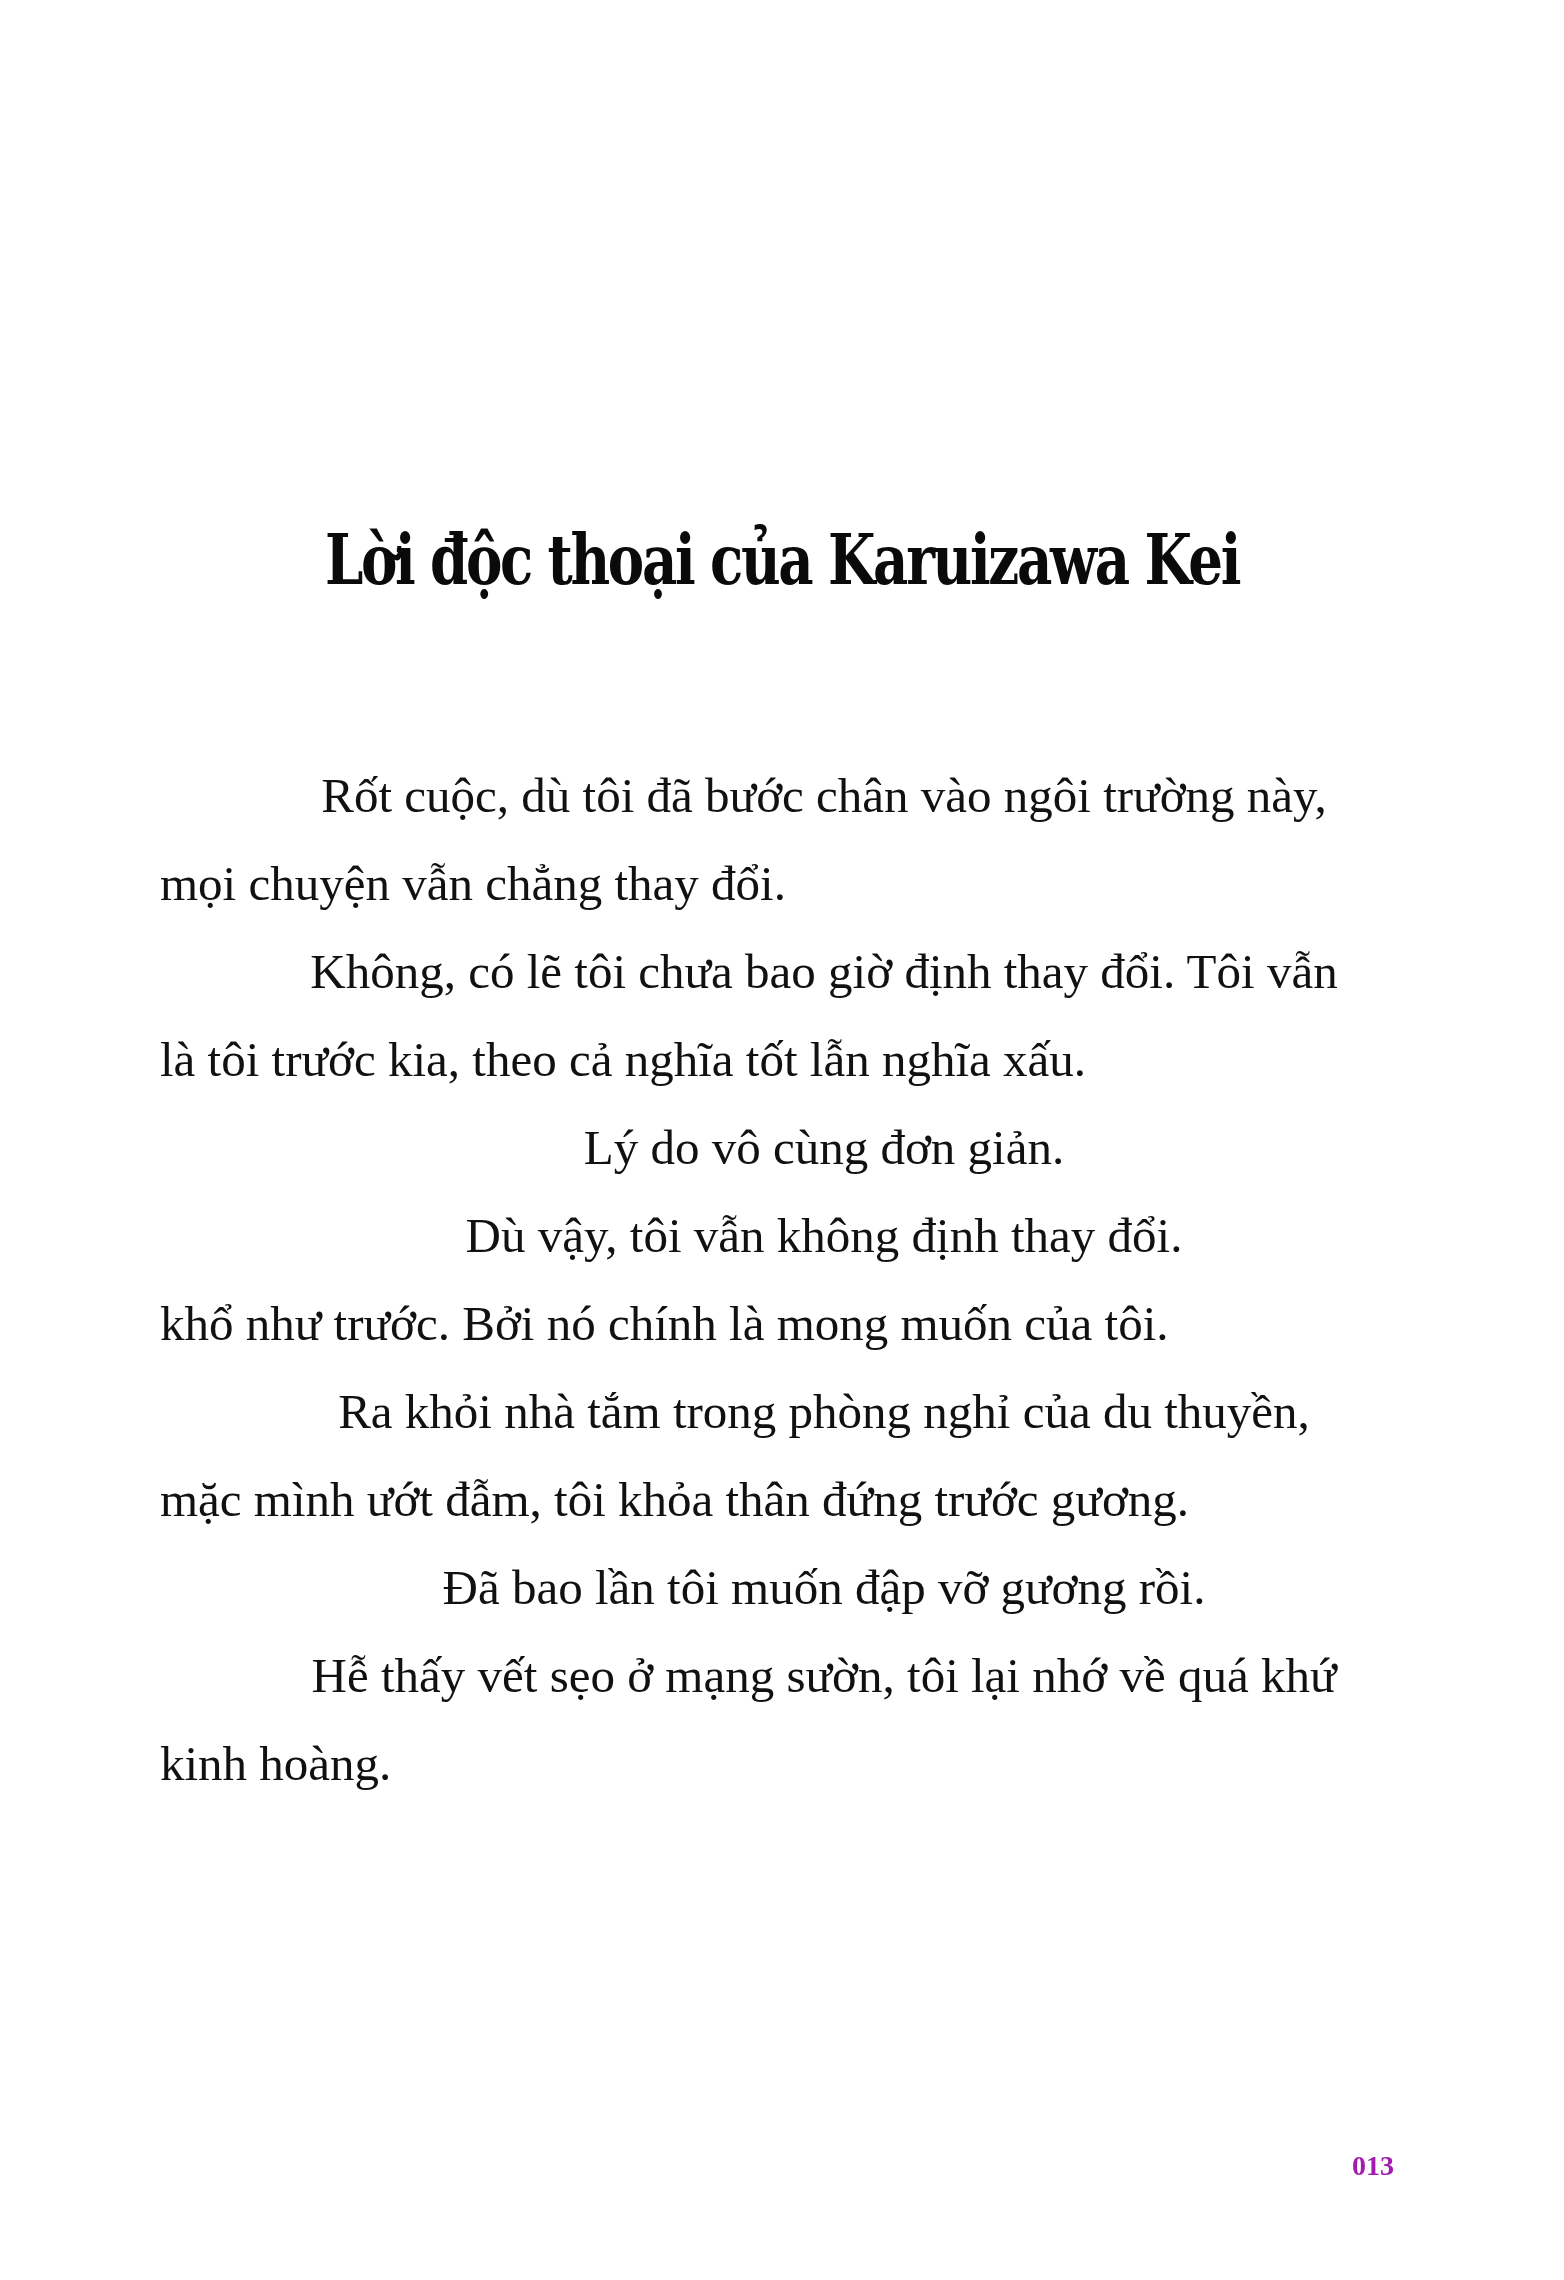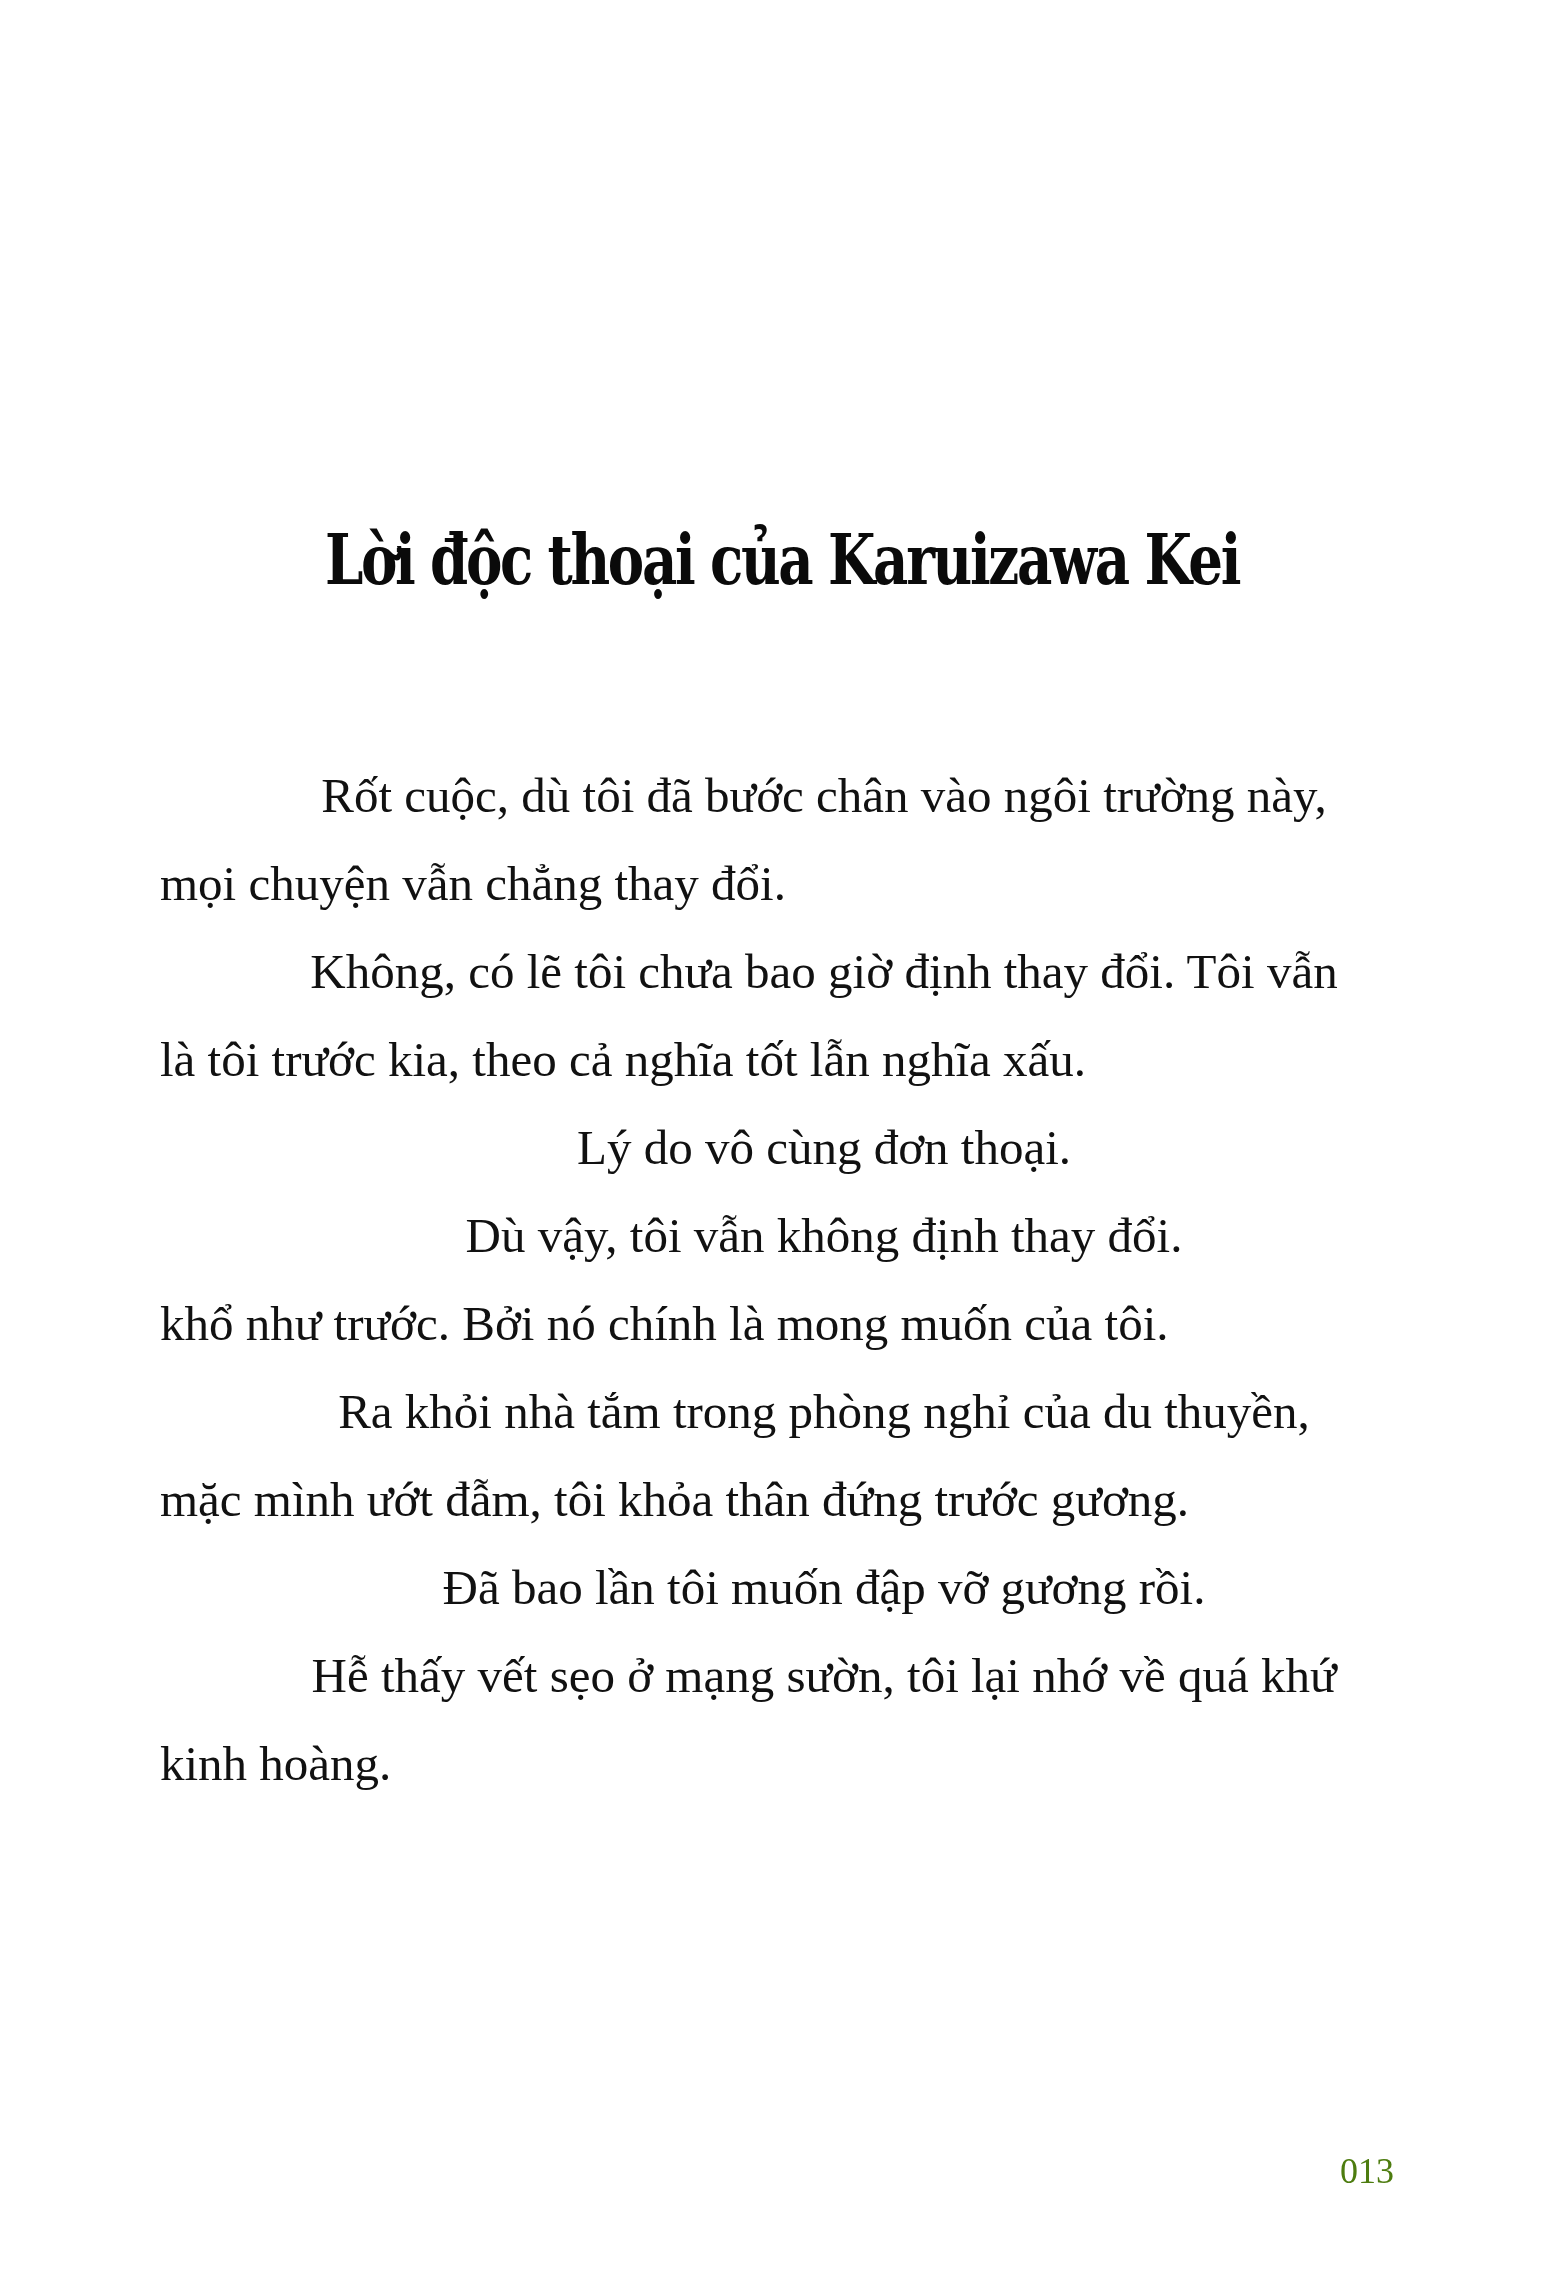--- a/index.html
+++ b/index.html
@@ -15,35 +15,35 @@
   }
   .body-text {
     position: absolute; left: 160px; top: 752px; width: 1240px;
     font-family: "Liberation Serif", serif; font-size: 49px; line-height: 88px;
     color: #111111;
   }
   .line { display: block; white-space: nowrap; height: 88px; }
   .indent { padding-left: 88px; text-align: center; }
   .page-number {
     position: absolute; right: 170px; top: 2150px;
-    font-family: "Liberation Serif", serif; font-size: 36px; color: #4d7c0f;
+    font-family: "Liberation Serif", serif; font-size: 28px; color: #a21caf; font-weight: bold;
   }
 </style>
 </head>
 <body>
 
 <div class="page">
   <h1 class="title">Lời độc thoại của Karuizawa Kei</h1>
 
   <div class="body-text">
     <span class="line indent">Rốt cuộc, dù tôi đã bước chân vào ngôi trường này,</span>
     <span class="line">mọi chuyện vẫn chẳng thay đổi.</span>
     <span class="line indent">Không, có lẽ tôi chưa bao giờ định thay đổi. Tôi vẫn</span>
     <span class="line">là tôi trước kia, theo cả nghĩa tốt lẫn nghĩa xấu.</span>
-    <span class="line indent">Lý do vô cùng đơn thoại.</span>
+    <span class="line indent">Lý do vô cùng đơn giản.</span>
     <span class="line indent">Dù vậy, tôi vẫn không định thay đổi.</span>
     <span class="line">khổ như trước. Bởi nó chính là mong muốn của tôi.</span>
     <span class="line indent">Ra khỏi nhà tắm trong phòng nghỉ của du thuyền,</span>
     <span class="line">mặc mình ướt đẫm, tôi khỏa thân đứng trước gương.</span>
     <span class="line indent">Đã bao lần tôi muốn đập vỡ gương rồi.</span>
     <span class="line indent">Hễ thấy vết sẹo ở mạng sườn, tôi lại nhớ về quá khứ</span>
     <span class="line">kinh hoàng.</span>
   </div>
 
   <div class="page-number">013</div>

